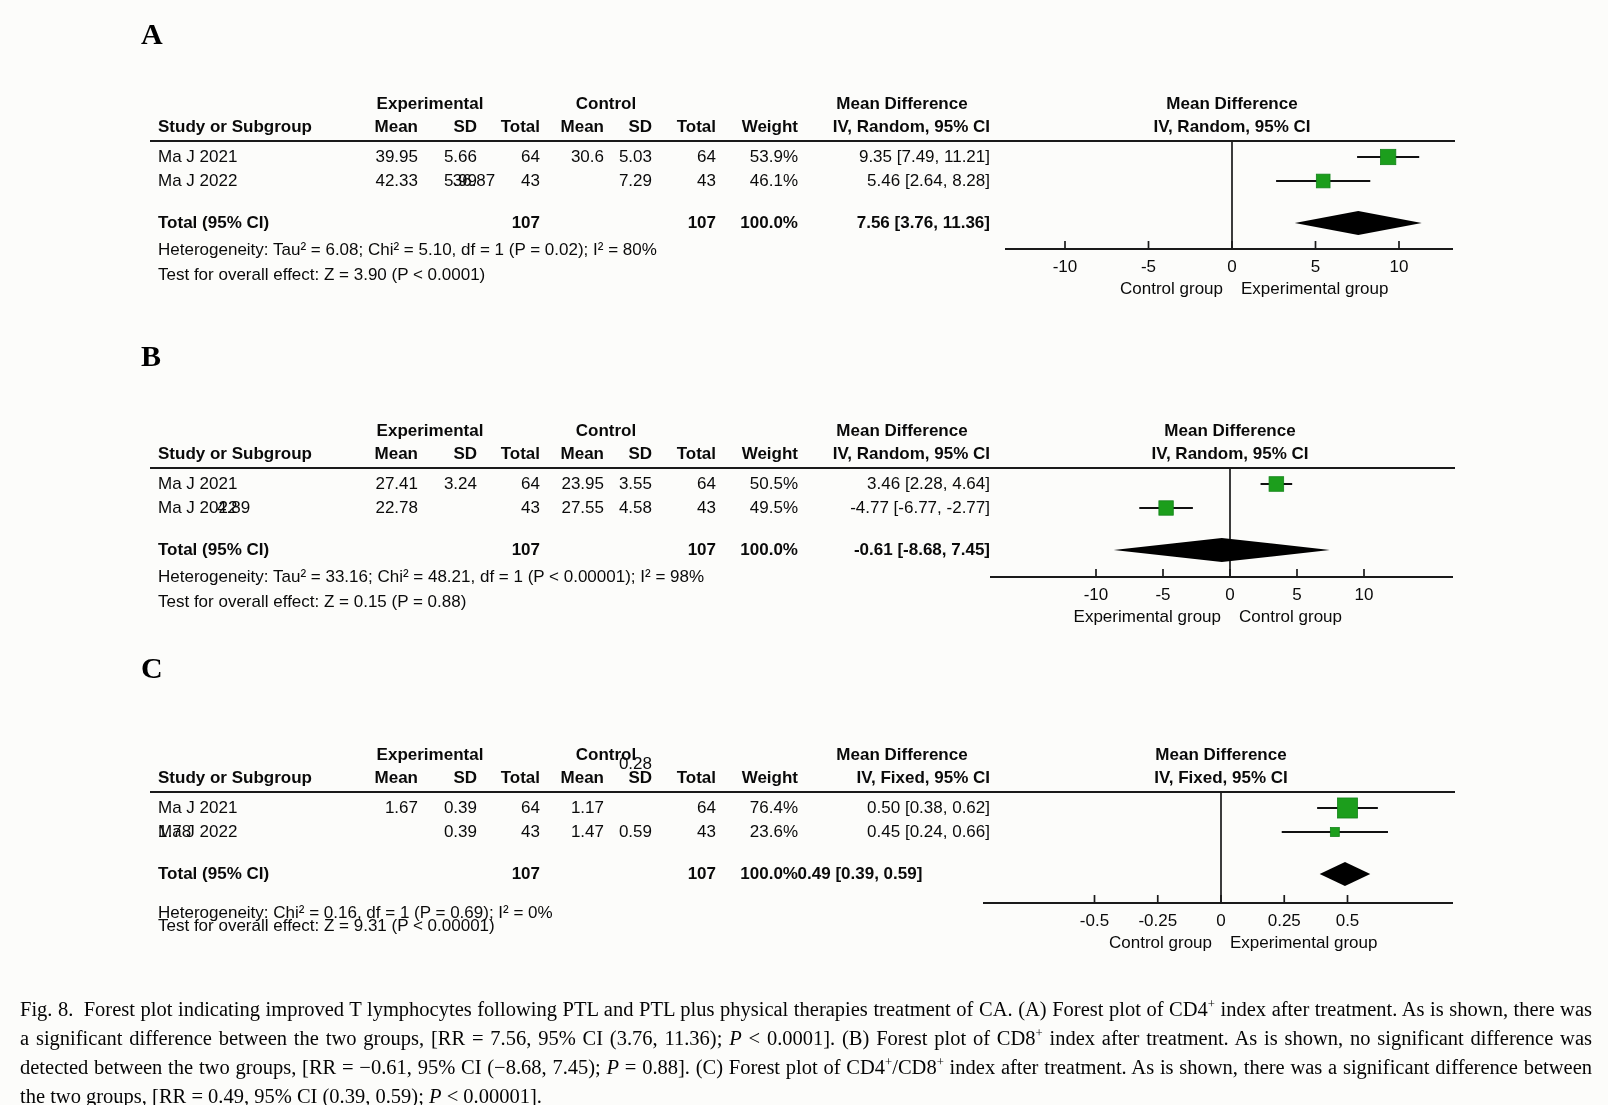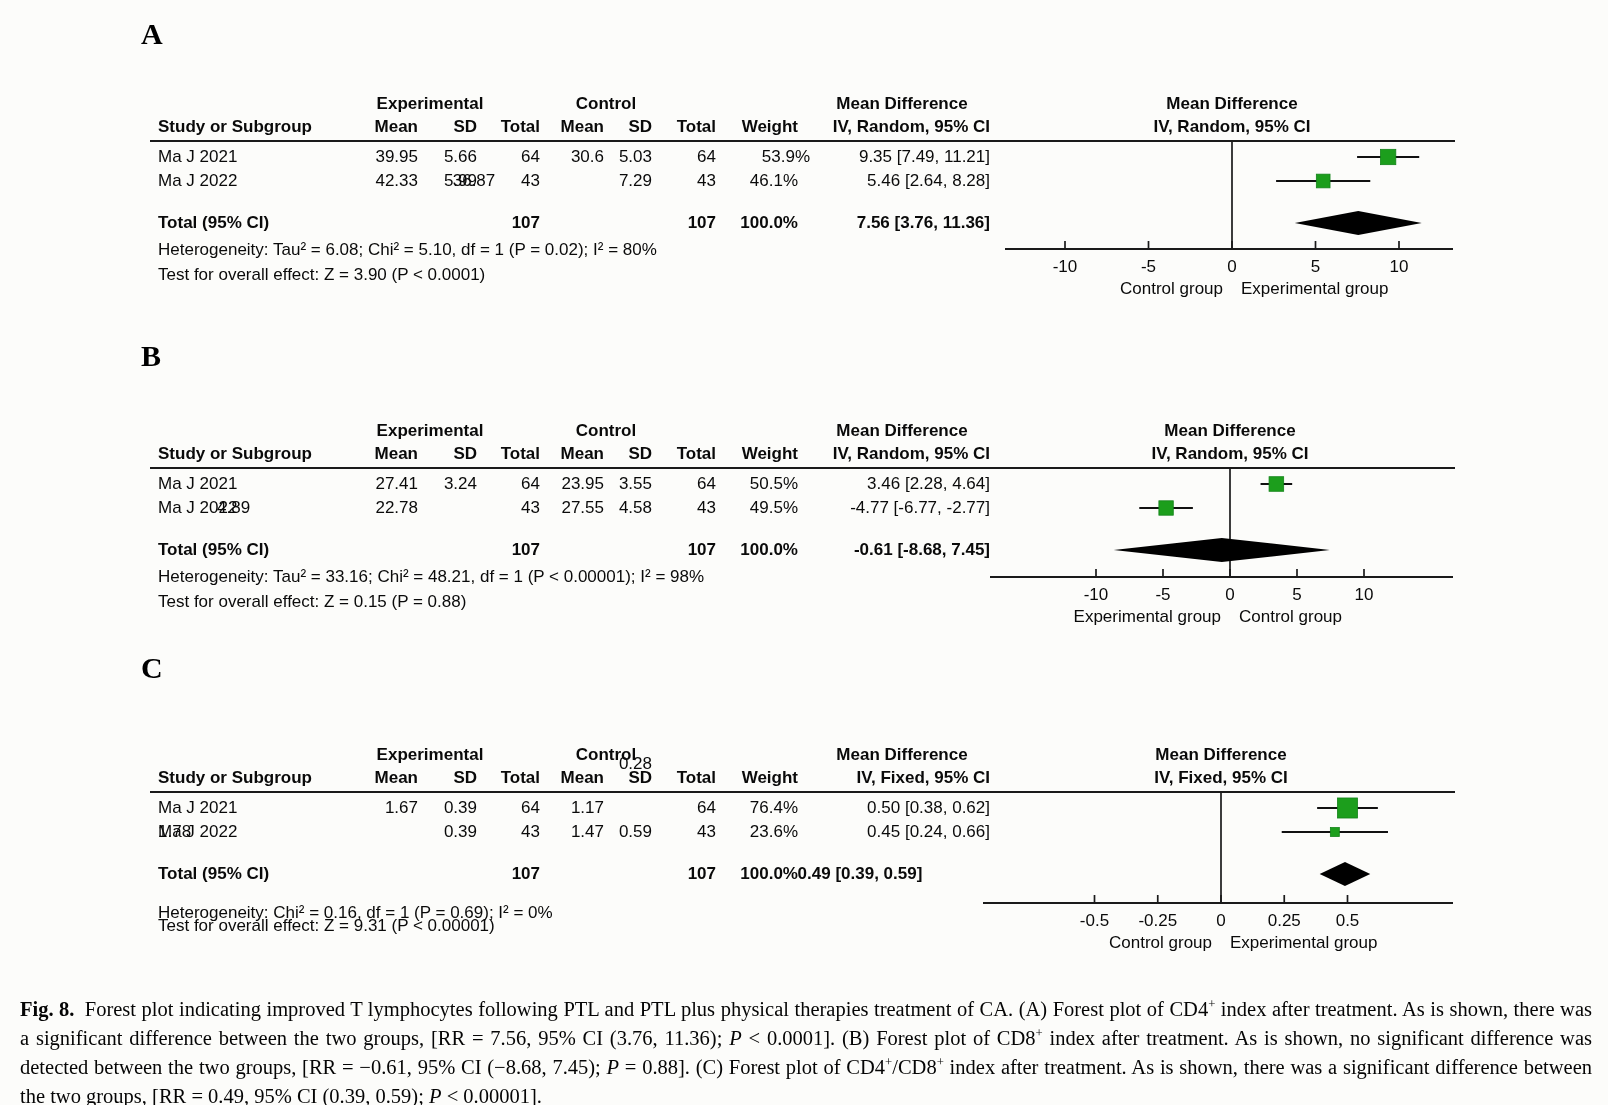--- a/index.html
+++ b/index.html
@@ -9,21 +9,21 @@
   .b{font-weight:bold;}
   .panel-letter{position:absolute;font-family:"Liberation Serif",serif;font-weight:bold;
                 font-size:30px;line-height:32px;color:#000;}
   .rule{position:absolute;background:#1a1a1a;}
   svg{position:absolute;overflow:visible;}
   #caption{position:absolute;left:20px;top:974px;width:1572px;
            font-family:"Liberation Serif",serif;font-size:20.5px;line-height:29px;
            text-align:justify;color:#050505;}
   #caption .sup{font-size:0.62em;vertical-align:super;line-height:0;}
   #caption .it{font-style:italic;}
-  #caption .bd{font-weight:bold;}
+  #caption .bd{font-weight:normal;}
 </style>
 </head>
 <body>
 
 <div id="page">
   <div id="figure-root">
       <div class="panel-letter" style="left: 141px; top: 18px;">A</div>
       <div class="t b" style="left: 250px; width: 360px; text-align: center; top: 92px;">Experimental</div>
       <div class="t b" style="left: 426px; width: 360px; text-align: center; top: 92px;">Control</div>
       <div class="t b" style="left: 722px; width: 360px; text-align: center; top: 92px;">Mean Difference</div>
@@ -39,21 +39,21 @@
       <div class="t b" style="left: 1052px; width: 360px; text-align: center; top: 92px;">Mean Difference</div>
       <div class="t b" style="left: 1052px; width: 360px; text-align: center; top: 115px;">IV, Random, 95% CI</div>
       <div class="rule" style="left: 150px; top: 140px; width: 1305px; height: 2.2px;"></div>
       <div class="t" style="left: 158px; width: 760px; top: 145px;">Ma J 2021</div>
       <div class="t" style="left: 158px; width: 260px; text-align: right; top: 145px;">39.95</div>
       <div class="t" style="left: 217px; width: 260px; text-align: right; top: 145px;">5.66</div>
       <div class="t" style="left: 280px; width: 260px; text-align: right; top: 145px;">64</div>
       <div class="t" style="left: 344px; width: 260px; text-align: right; top: 145px;">30.6</div>
       <div class="t" style="left: 392px; width: 260px; text-align: right; top: 145px;">5.03</div>
       <div class="t" style="left: 456px; width: 260px; text-align: right; top: 145px;">64</div>
-      <div class="t" style="left: 538px; width: 260px; text-align: right; top: 145px; padding-left: 12px;">53.9%</div>
+      <div class="t" style="left: 538px; width: 260px; text-align: right; top: 145px;">53.9%</div>
       <div class="t" style="left: 730px; width: 260px; text-align: right; top: 145px;">9.35 [7.49, 11.21]</div>
       <div class="t" style="left: 158px; width: 760px; top: 169px;">Ma J 2022</div>
       <div class="t" style="left: 158px; width: 260px; text-align: right; top: 169px;">42.33</div>
       <div class="t" style="left: 217px; width: 260px; text-align: right; top: 169px;">5.99</div>
       <div class="t" style="left: 280px; width: 260px; text-align: right; top: 169px;">43</div>
       <div class="t" style="left: 344px; width: 260px; text-align: center; top: 169px;">36.87</div>
       <div class="t" style="left: 392px; width: 260px; text-align: right; top: 169px;">7.29</div>
       <div class="t" style="left: 456px; width: 260px; text-align: right; top: 169px;">43</div>
       <div class="t" style="left: 538px; width: 260px; text-align: right; top: 169px;">46.1%</div>
       <div class="t" style="left: 730px; width: 260px; text-align: right; top: 169px;">5.46 [2.64, 8.28]</div>

